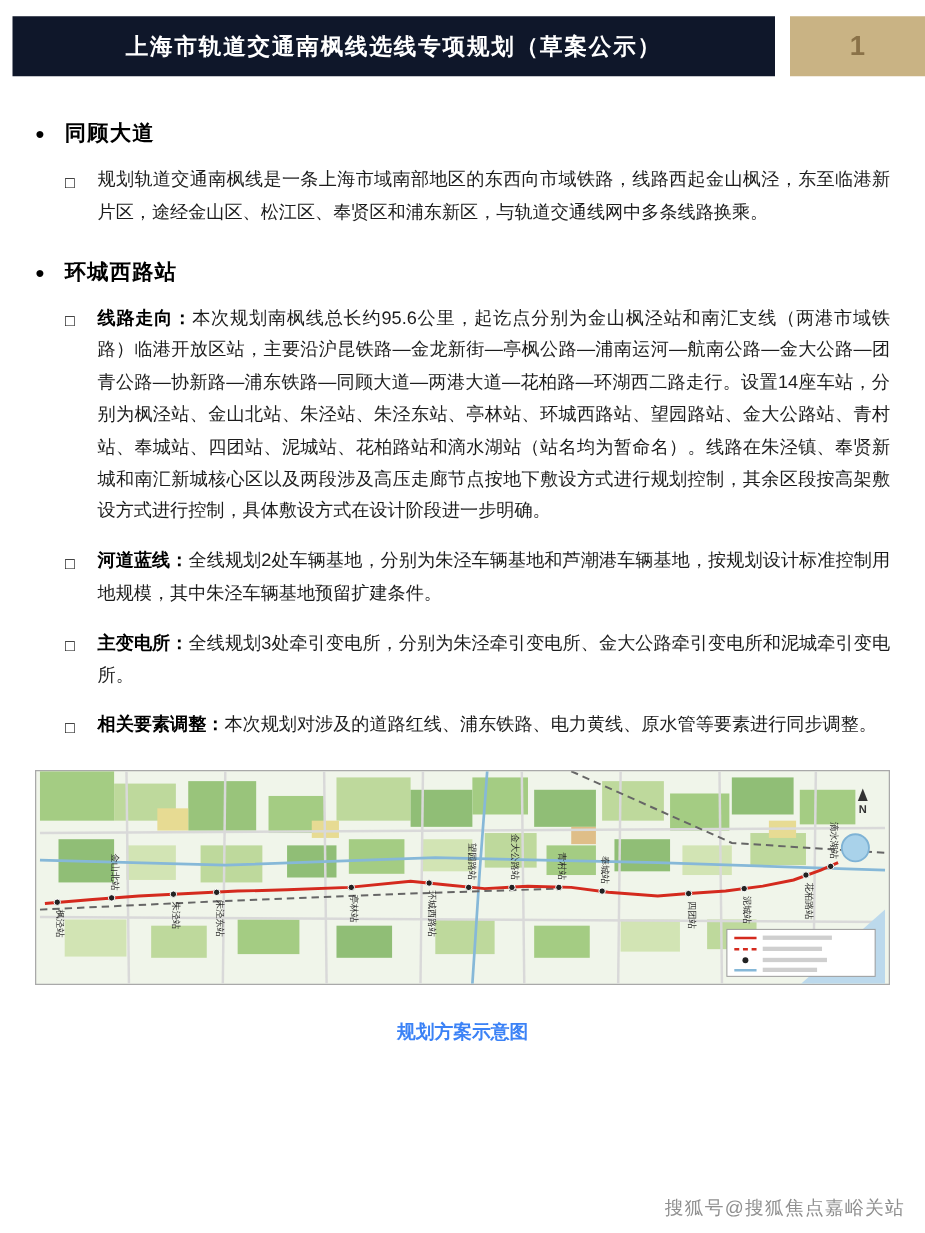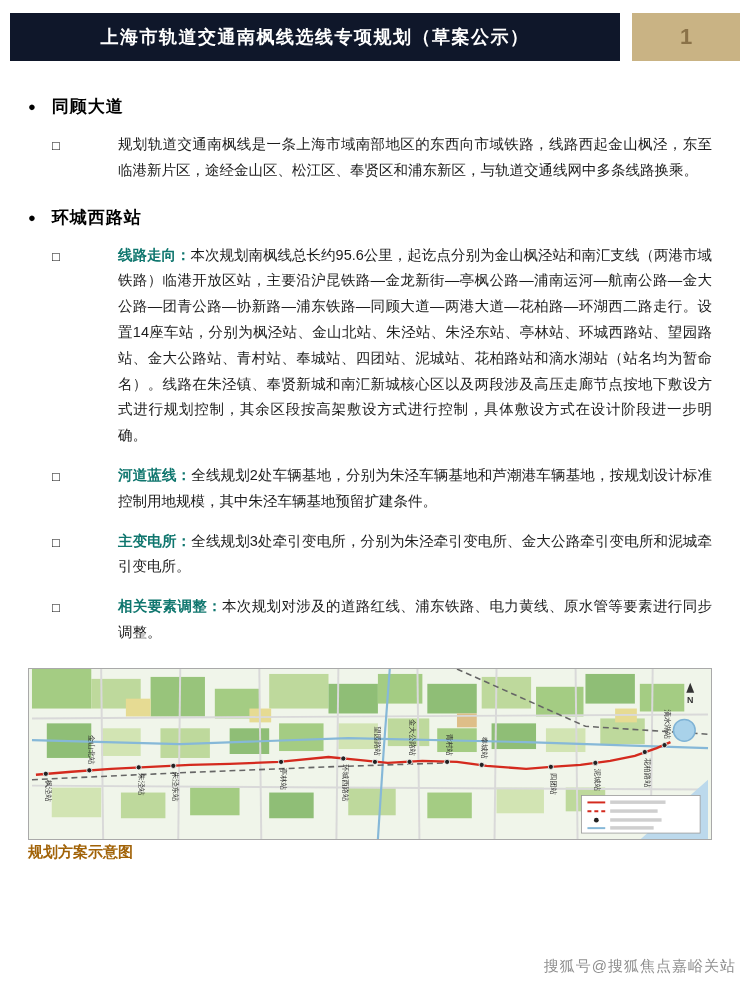--- a/index.html
+++ b/index.html
@@ -23,30 +23,30 @@
     font-size:22px; font-weight:bold;
   }
 
   
   .content { padding:24px 28px 0 28px; }
   .sec-head { display:flex; align-items:center; gap:16px; margin:10px 0 14px 0; }
   .sec-head .dot { font-size:13px; color:#000; }
   .sec-head .sec-title { font-size:17px; font-weight:bold; color:#000; letter-spacing:1px; }
   .item { display:flex; gap:12px; margin:0 0 14px 24px; font-size:14.5px; line-height:1.78; }
   .item .sq { flex:0 0 14px; font-weight:bold; font-size:13px; padding-top:2px; color:#000; }
-  .item p { flex:1; text-align:justify; color:#1c1c1c;margin-left:40px; }
-  .item p b { font-weight:bold; color:#0f766e; }
+  .item p { flex:1; text-align:justify; color:#1c1c1c; }
+  .item p b { font-weight:bold; color:#000000; }
   .section { margin-bottom:22px; }
 
   
   .map-wrap { margin-top:6px; }
   svg.map { display:block; width:684px; height:172px; margin:0 auto; border:1px solid #a9a9a9; background:#f0f5ea; }
-  .map-caption { font-size:15px; font-weight:bold; margin-top:3px; color:#a16207; }
-
-  .watermark { position:absolute; right:4px; bottom:10px; font-size:15px; color:#8f8f8f; letter-spacing:1px; }
+  .map-caption { text-align:center; font-size:15px; font-weight:bold; margin-top:28px; color:#3b82f6; }
+
+  .watermark { position:absolute; right:16px; bottom:10px; font-size:15px; color:#8f8f8f; letter-spacing:1px; }
 </style>
 </head>
 <body>
 
 <div class="page">
 
   <div class="header-row">
     <div class="title-bar">上海市轨道交通南枫线选线专项规划（草案公示）</div>
     <div class="pagenum-box">1</div>
   </div>

